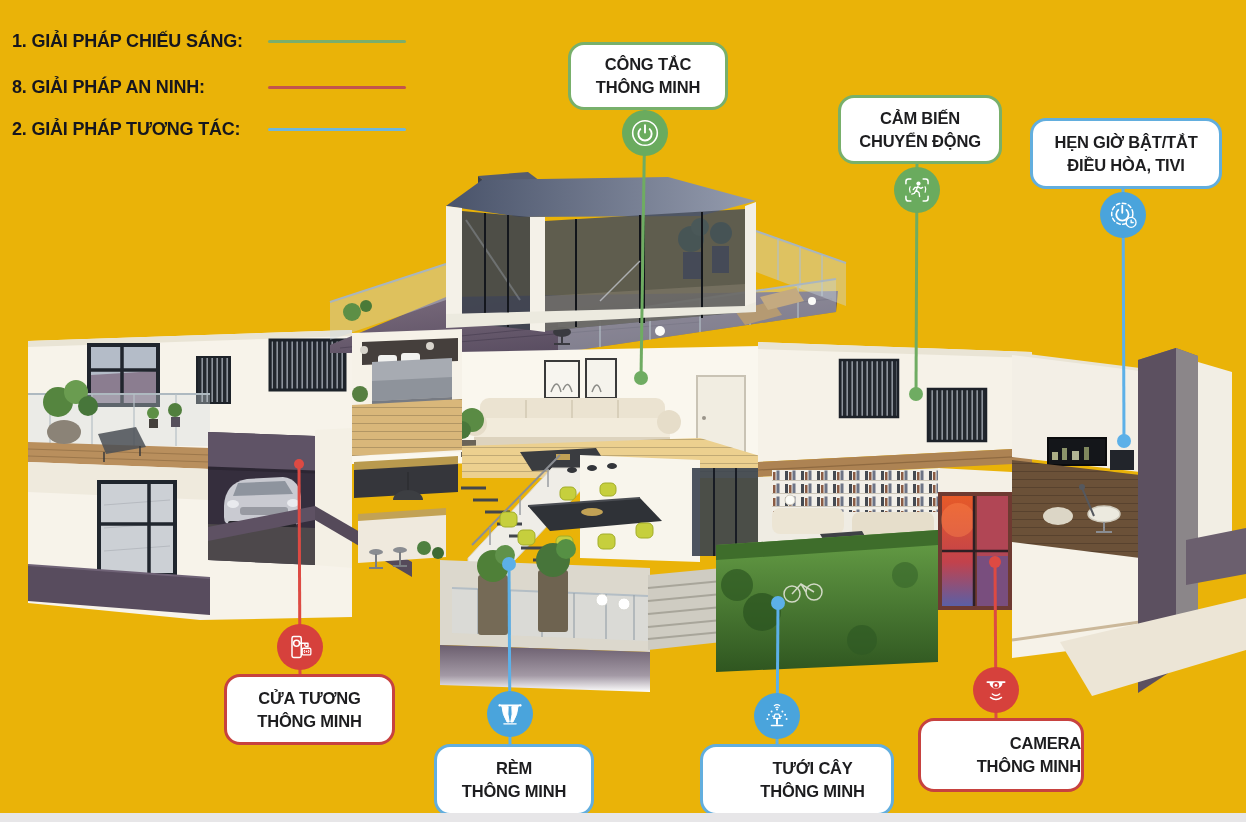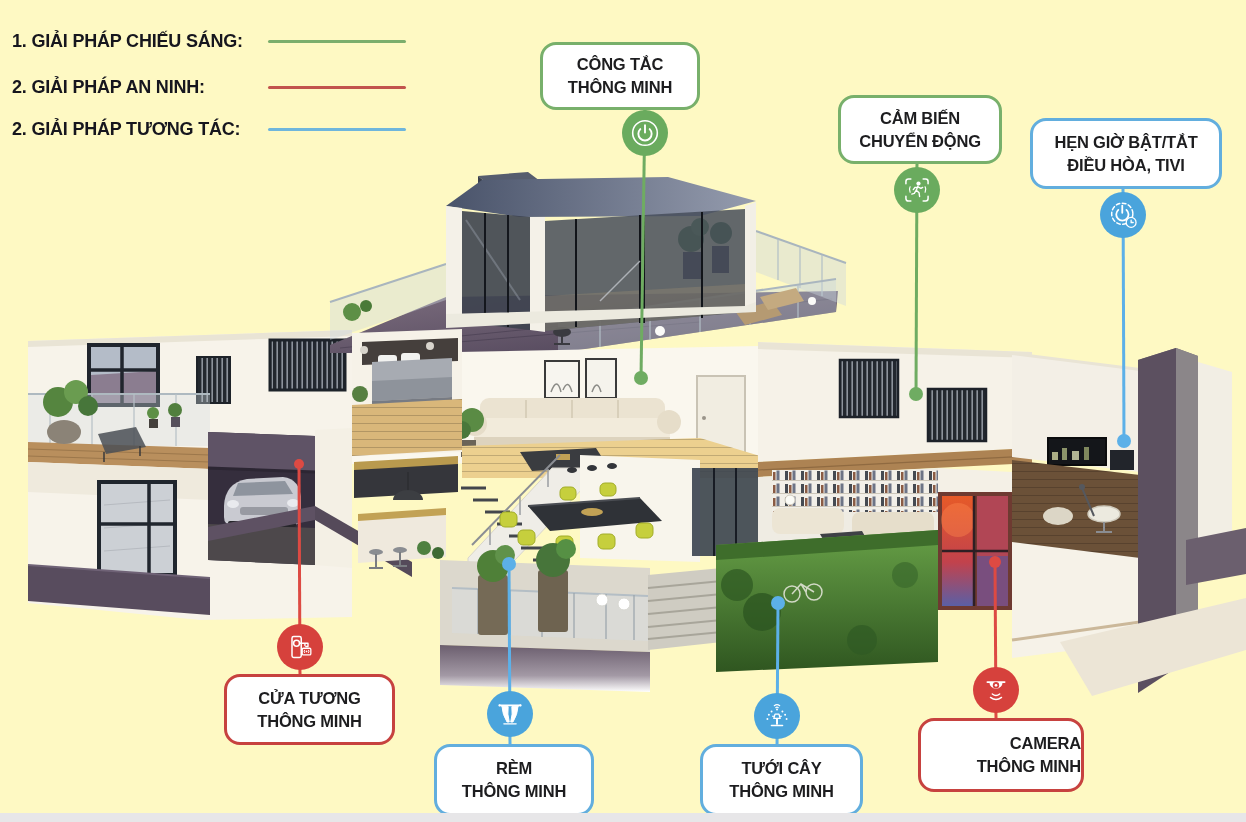--- a/index.html
+++ b/index.html
@@ -1,37 +1,37 @@
 <!DOCTYPE html>
 <html><head>
 <meta charset="utf-8">
 <style>
   html,body{margin:0;padding:0;background:#fff;}
-  .stage{position:relative;width:1246px;height:822px;background:#fef9c3;overflow:hidden;
+  .stage{position:relative;width:1246px;height:822px;background:#eab308;overflow:hidden;
          font-family:"Liberation Sans","DejaVu Sans",sans-serif;}
   svg.house{position:absolute;left:0;top:0;width:1246px;height:822px;display:block;}
 
   
   .legend-row{position:absolute;left:12px;width:390px;height:24px;}
   .legend-label{font-size:18px;font-weight:700;color:#16161e;letter-spacing:-0.2px;white-space:nowrap;}
   .legend-line{position:absolute;left:256px;top:9px;width:138px;height:3px;border-radius:2px;}
   #legend-row-1{top:31px}#legend-row-2{top:77px}#legend-row-3{top:119px}
   .lg-green{background:#7bae6c}.lg-red{background:#c2544d}.lg-blue{background:#6fb6dc}
 
   
   .callout{position:absolute;background:#ffffff;border:3px solid #999;border-radius:16px;
            display:flex;flex-direction:column;justify-content:center;text-align:center;
            font-size:16.5px;font-weight:700;color:#1d1d1f;line-height:23px;letter-spacing:-0.2px;}
   .callout.green{border-color:#78b06b}.callout.blue{border-color:#62aede}.callout.red{border-color:#c7423f}
-  #co-switch  {left:540px;top:42px; width:154px;height:62px;}
+  #co-switch  {left:568px;top:42px; width:154px;height:62px;}
   #co-motion  {left:838px;top:95px; width:158px;height:63px;}
   #co-timer   {left:1030px;top:118px;width:186px;height:65px;}
   #co-door    {left:224px;top:674px;width:165px;height:65px;}
   #co-curtain {left:434px;top:744px;width:154px;height:66px;}
-  #co-water   {left:700px;top:744px;width:157px;height:66px;}
+  #co-water   {left:700px;top:744px;width:157px;height:66px;padding-left:31px;}
   #co-camera  {left:918px;top:718px;width:160px;height:68px;text-align:right;}
 
   
   .badge{position:absolute;width:46px;height:46px;border-radius:50%;
          display:flex;align-items:center;justify-content:center;}
   .badge.green{background:#6aab5e}.badge.blue{background:#4aa4dc}.badge.red{background:#d6413c}
   .badge svg{width:32px;height:32px;display:block;}
   .badge svg *{vector-effect:non-scaling-stroke;}
   #bd-switch {left:622px;top:110px;}
   #bd-motion {left:894px;top:167px;}
@@ -397,21 +397,21 @@
       <circle cx="778" cy="603" r="7" fill="#5cb0e8"></circle>
       <circle cx="995" cy="562" r="6" fill="#dd4a43"></circle>
     </g>
   </svg>
 
   <div class="legend-row" id="legend-row-1">
     <span class="legend-label">1. GIẢI PHÁP CHIẾU SÁNG:</span>
     <span class="legend-line lg-green"></span>
   </div>
   <div class="legend-row" id="legend-row-2">
-    <span class="legend-label">2. GIẢI PHÁP AN NINH:</span>
+    <span class="legend-label">8. GIẢI PHÁP AN NINH:</span>
     <span class="legend-line lg-red"></span>
   </div>
   <div class="legend-row" id="legend-row-3">
     <span class="legend-label">2. GIẢI PHÁP TƯƠNG TÁC:</span>
     <span class="legend-line lg-blue"></span>
   </div>
 
   <div class="callout green" id="co-switch">
     <span>CÔNG TẮC</span>
     <span>THÔNG MINH</span>

